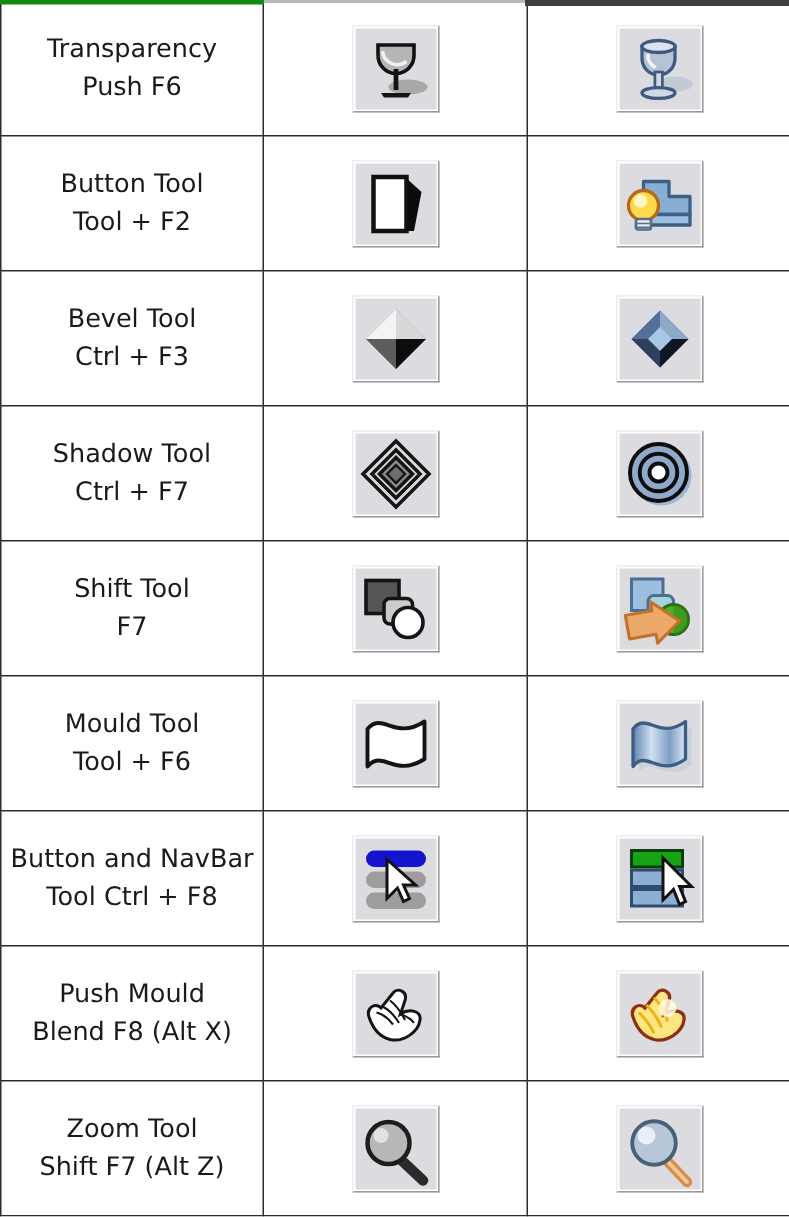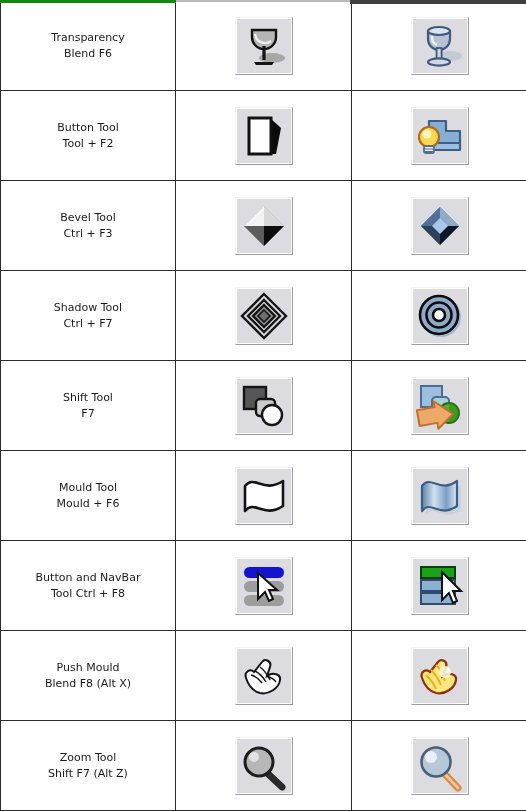--- a/index.html
+++ b/index.html
@@ -22,21 +22,21 @@
   }
   .table td {
     border: 1px solid #2b2b2b;
     padding: 0;
     vertical-align: middle;
     background: #ffffff;
   }
   td.label-cell {
     width: 175px;
     text-align: center;
-    font-size: 11px;
+    font-size: 17px;
     color: #1a1a1a;
     line-height: 1.45;
     padding: 4px 6px;
     box-sizing: border-box;
   }
   td.icon-cell {
     width: 175px;
     text-align: center;
   }
   .lbl-line { display: block; white-space: nowrap; }
@@ -91,21 +91,21 @@
   <div class="top-accent-green"></div>
   <div class="top-accent-gray"></div>
   <div class="top-accent-dark"></div>
 
   <table class="table">
     <tbody>
 
     <tr>
       <td class="label-cell">
         <span class="lbl-line">Transparency</span>
-        <span class="lbl-line">Blend F6</span>
+        <span class="lbl-line">Push F6</span>
       </td>
       <td class="icon-cell">
         <span class="ibtn">
           <span class="stage">
             <svg viewBox="0 0 56 56">
               <ellipse cx="36" cy="40" rx="13" ry="5" fill="#a8a8a8"></ellipse>
               <path d="M16 12 h24 v7 a12 12 0 0 1 -24 0 z" fill="#b5b5b5" stroke="#111" stroke-width="2.4"></path>
               <path d="M19 16 a10 10 0 0 0 16 7" fill="none" stroke="#efefef" stroke-width="2.4"></path>
               <rect x="26.4" y="28" width="3.2" height="14" fill="#141414"></rect>
               <path d="M18 44 h20 l-2 3 h-16 z" fill="#141414"></path>
@@ -252,21 +252,21 @@
               <path d="M6 29 L24 29 L24 23 L41 39 L24 51 L24 45 L6 45 z" transform="rotate(-10 24 37)" fill="#eda96a" stroke="#c2702c" stroke-width="2" stroke-linejoin="round"></path>
             </svg>
           </span>
         </span>
       </td>
     </tr>
 
     <tr>
       <td class="label-cell">
         <span class="lbl-line">Mould Tool</span>
-        <span class="lbl-line">Mould + F6</span>
+        <span class="lbl-line">Tool + F6</span>
       </td>
       <td class="icon-cell">
         <span class="ibtn">
           <span class="stage">
             <svg viewBox="0 0 56 56">
               <path d="M9 18 C19 6, 27 26, 47 13 L47 38 C27 51, 19 31, 9 43 Z" fill="#ffffff" stroke="#141414" stroke-width="2.6" stroke-linejoin="round"></path>
             </svg>
           </span>
         </span>
       </td>

